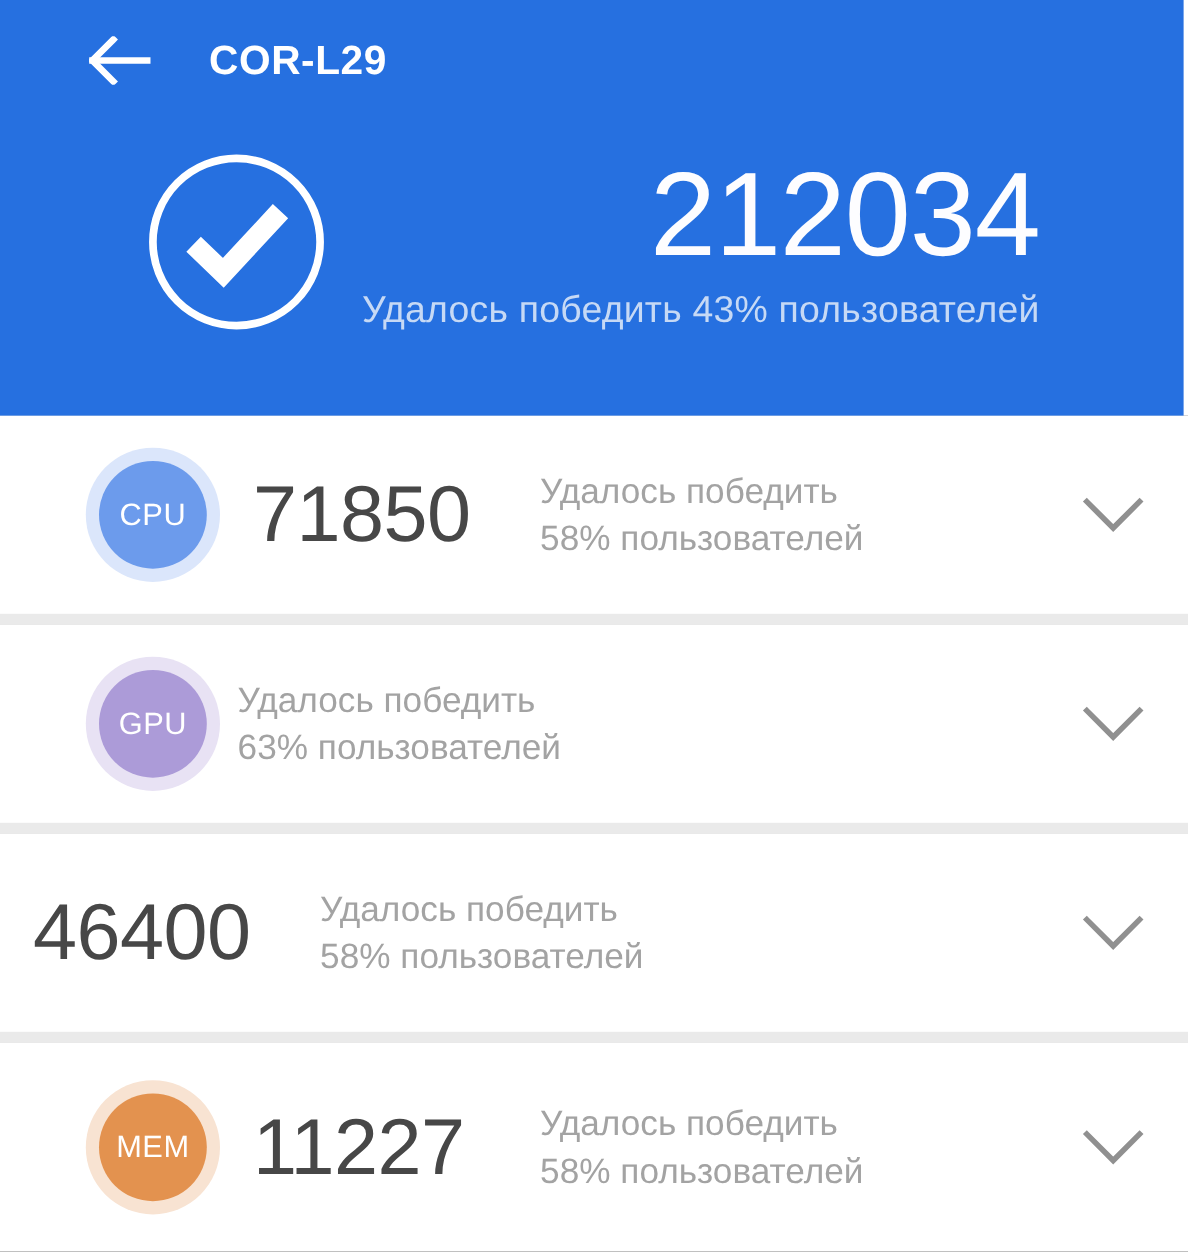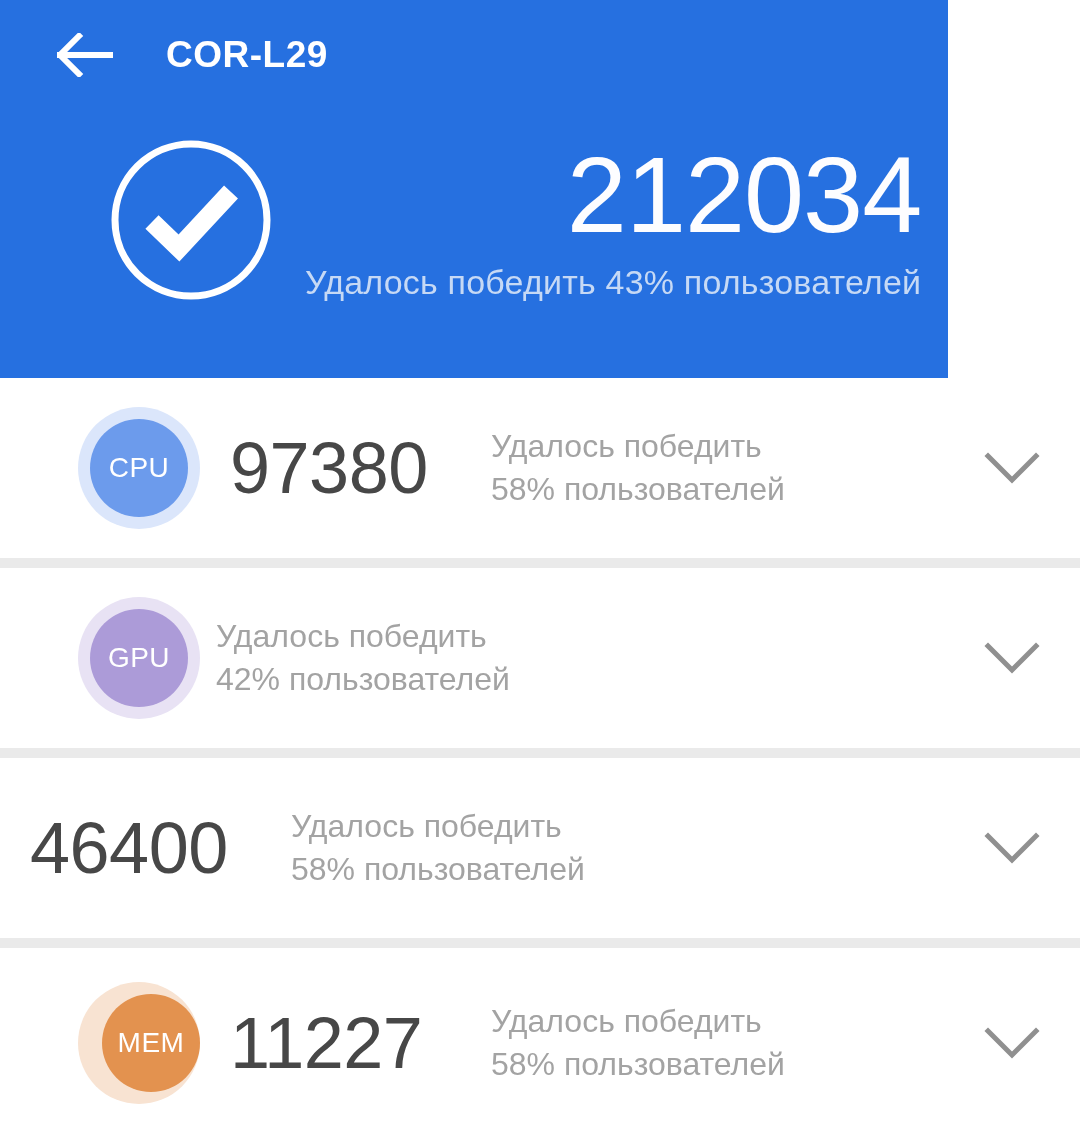--- a/index.html
+++ b/index.html
@@ -6,22 +6,23 @@
   html, body {
     width:1080px; height:1138px;
     background:#ffffff;
     font-family:"Liberation Sans", sans-serif;
     overflow:hidden;
   }
 
   
   .header {
     position:relative;
-    width:948px; height:378px;
+    width:1076px; height:378px;
     background:#2670e0;
+    padding-left:24px;
   }
   .appbar {
     height:110px;
     display:flex; align-items:center;
     padding-left:56px;
   }
   .back-arrow {
     width:58px; height:58px;
     display:flex; align-items:center; justify-content:center;
     flex:0 0 auto;
@@ -160,41 +161,41 @@
 </div>
 
 <div class="rows">
 
   <div class="metric-row">
     <div class="badge-wrap" style="background:#dbe6fb;">
       <div class="badge-inner" style="background:#6c9bec;">
         <span class="badge-label">CPU</span>
       </div>
     </div>
-    <div class="metric-score">97380</div>
+    <div class="metric-score">71850</div>
     <div class="metric-desc">
       <div>Удалось победить</div>
       <div>58% пользователей</div>
     </div>
     <div class="chevron">
       <svg width="60" height="38" viewBox="0 0 60 38">
         <path d="M6 7 L30 31 L54 7" fill="none" stroke="#909090" stroke-width="5" stroke-linecap="square" stroke-linejoin="miter"></path>
       </svg>
     </div>
   </div>
 
   <div class="metric-row">
     <div class="badge-wrap" style="background:#e8e2f4;">
       <div class="badge-inner" style="background:#ac9bd8;">
         <span class="badge-label">GPU</span>
       </div>
     </div>
     <div class="metric-desc">
       <div>Удалось победить</div>
-      <div>42% пользователей</div>
+      <div>63% пользователей</div>
     </div>
     <div class="chevron">
       <svg width="60" height="38" viewBox="0 0 60 38">
         <path d="M6 7 L30 31 L54 7" fill="none" stroke="#909090" stroke-width="5" stroke-linecap="square" stroke-linejoin="miter"></path>
       </svg>
     </div>
   </div>
 
   <div class="metric-row">
     <div class="metric-score">46400</div>
@@ -203,21 +204,21 @@
       <div>58% пользователей</div>
     </div>
     <div class="chevron">
       <svg width="60" height="38" viewBox="0 0 60 38">
         <path d="M6 7 L30 31 L54 7" fill="none" stroke="#909090" stroke-width="5" stroke-linecap="square" stroke-linejoin="miter"></path>
       </svg>
     </div>
   </div>
 
   <div class="metric-row">
-    <div class="badge-wrap" style="background:#f8e3d2;justify-content:flex-end;">
+    <div class="badge-wrap" style="background:#f8e3d2;">
       <div class="badge-inner" style="background:#e3924f;">
         <span class="badge-label">MEM</span>
       </div>
     </div>
     <div class="metric-score">11227</div>
     <div class="metric-desc">
       <div>Удалось победить</div>
       <div>58% пользователей</div>
     </div>
     <div class="chevron">

